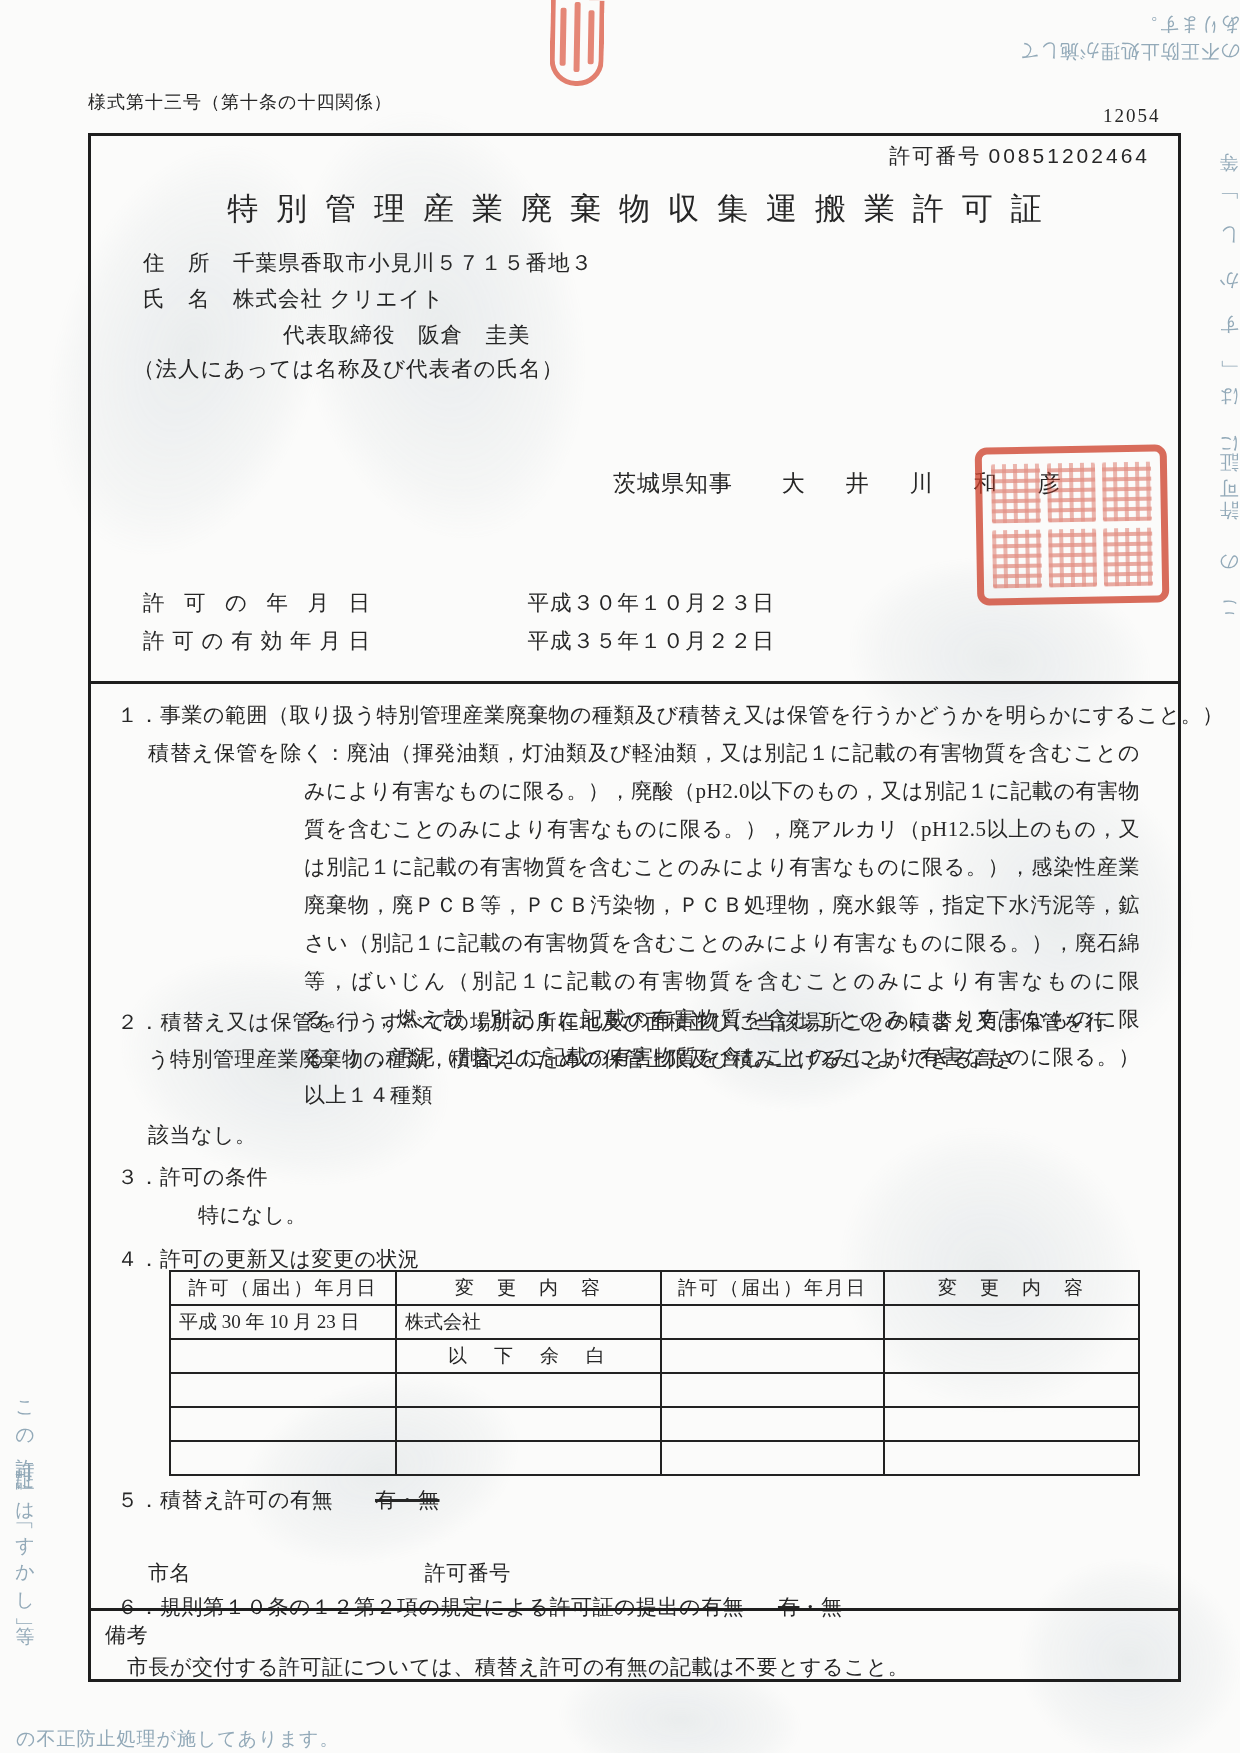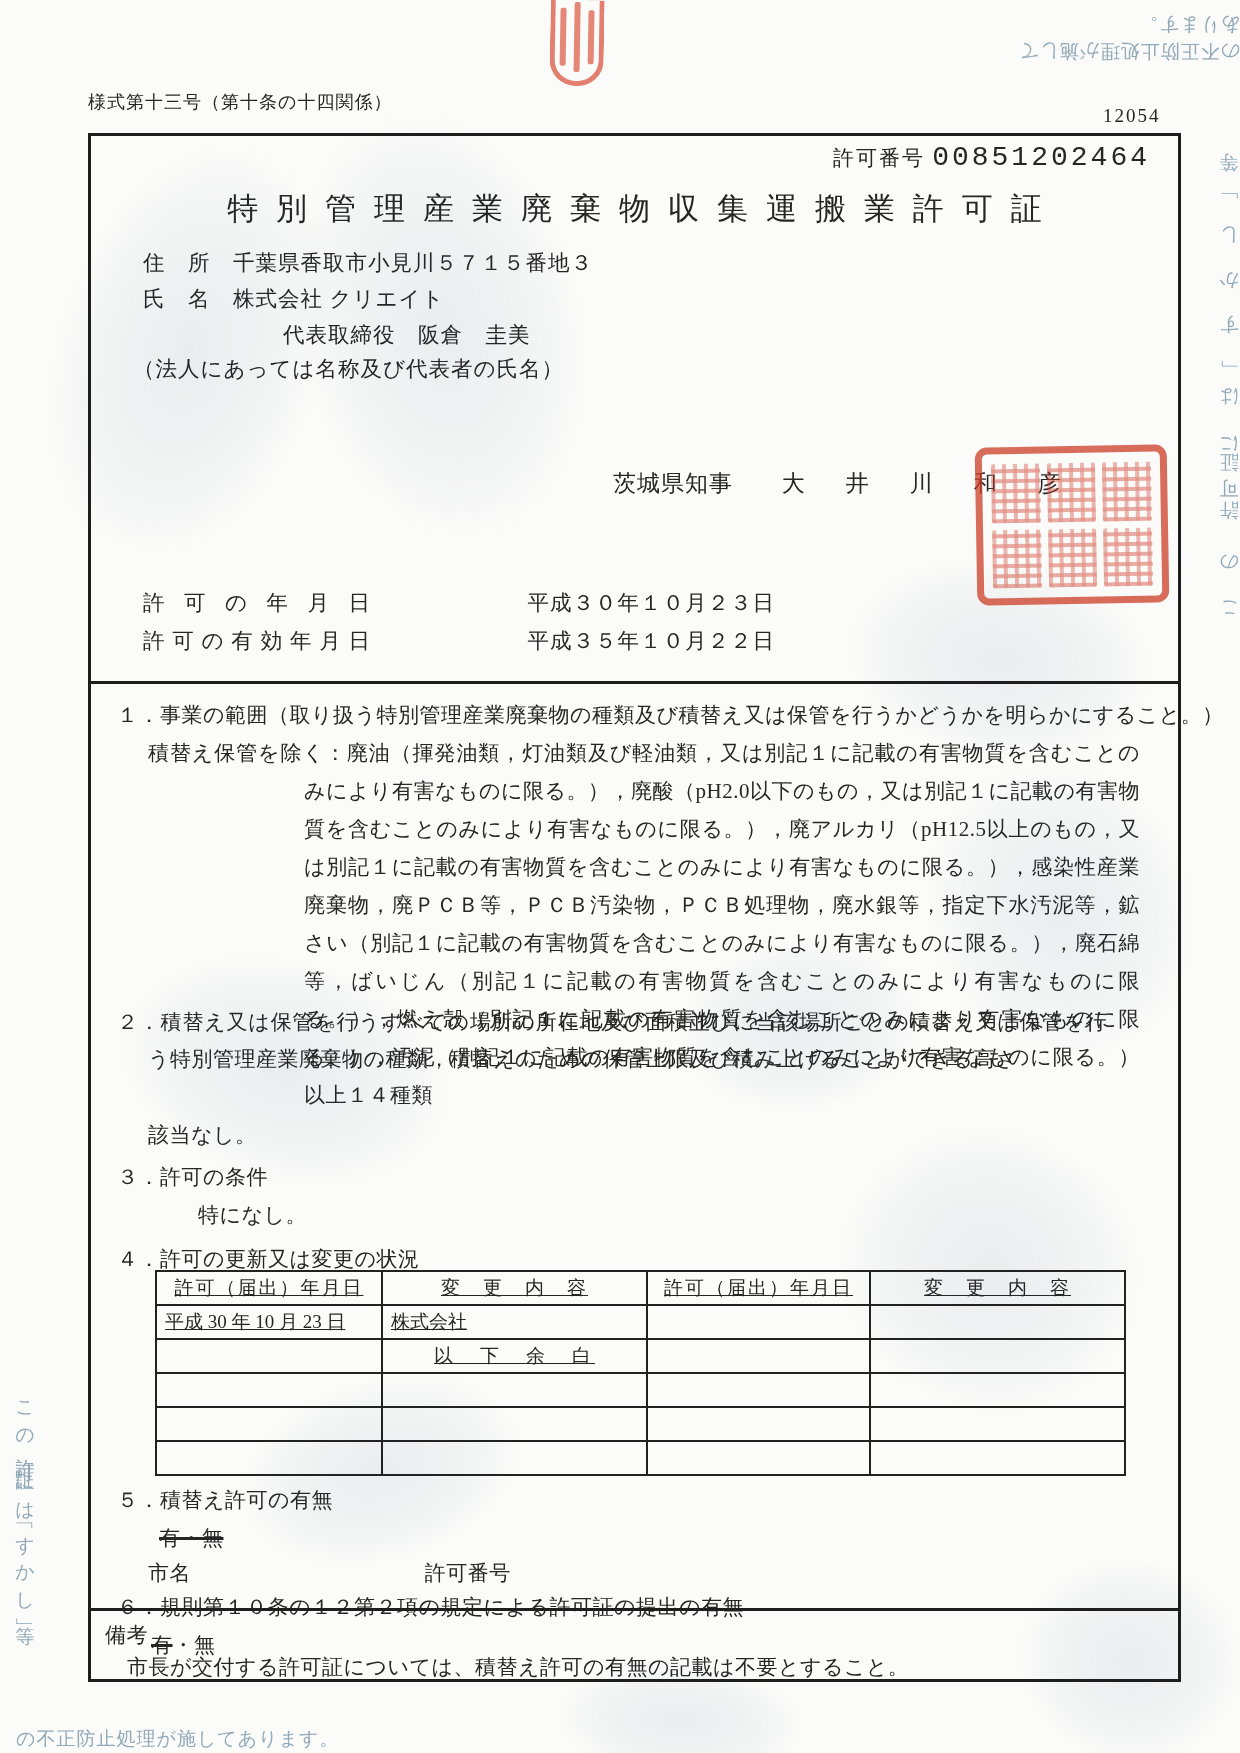--- a/index.html
+++ b/index.html
@@ -26,21 +26,21 @@
   
   .af{color:#92a9b8;font-family:"Liberation Sans","DejaVu Sans",sans-serif;font-size:19px;}
   .af-top{transform:rotate(180deg);letter-spacing:1px;}
   .af-right{writing-mode:vertical-rl;transform:rotate(180deg);letter-spacing:24px;height:575px;}
   .af-left{writing-mode:vertical-rl;letter-spacing:6px;height:335px;}
   .af-bottom{letter-spacing:1px;}
   
   .main-box{left:88px;top:133px;width:1093px;height:1549px;
             border:3px solid #1e1e1e;box-sizing:border-box;}
   .permit-no-row{top:6px;right:28px;font-size:21px;letter-spacing:2px;}
-  .mono{font-family:Liberation Mono, monospace;font-size:28px;letter-spacing:3px;}
+  .mono{font-family:Liberation Sans, sans-serif;font-size:21px;letter-spacing:3px;}
   .doc-title{top:52px;left:0;width:100%;text-align:center;font-size:31px;
              letter-spacing:0.58em;text-indent:0.58em;white-space:nowrap;}
   .line21{font-size:21.5px;letter-spacing:1px;white-space:nowrap;}
   .law-line{display:flex;align-items:center;white-space:nowrap;}
   .law-stack{display:inline-flex;flex-direction:column;font-size:20px;line-height:1.6;
              margin:0 8px;letter-spacing:1px;}
   .struck{text-decoration:line-through;text-decoration-thickness:2.5px;}
   .gov-name{letter-spacing:9px;margin-left:42px;}
   
   .seal{left:885px;top:310px;width:192px;height:158px;border:7px solid rgba(205,62,40,.82);
@@ -55,21 +55,21 @@
   .rule{left:0;width:100%;height:3px;background:#1e1e1e;}
   .body-text{font-size:21px;line-height:38px;letter-spacing:0.5px;text-align:justify;}
   .hang1{width:992px;padding-left:156px;text-indent:-156px;box-sizing:border-box;}
   .hang2{width:990px;padding-left:31px;text-indent:-31px;box-sizing:border-box;line-height:37px;}
   
   table.chg{border-collapse:collapse;table-layout:fixed;font-size:19px;}
   table.chg td,table.chg th{border:2.5px solid #222;height:32px;padding:0 8px;
       font-weight:normal;overflow:hidden;white-space:nowrap;}
   table.chg th{text-align:center;letter-spacing:2px;}
   .t-center{text-align:center;letter-spacing:4px;}
-  .opt-row{display:flex;align-items:flex-start;white-space:nowrap;flex-direction:column;}
+  .opt-row{display:flex;align-items:flex-start;white-space:nowrap;}
   .rule2{left:0;width:100%;height:2.5px;background:#1e1e1e;}
 </style>
 </head>
 <body>
 
 <div class="page">
 
   <div class="wm" style="left:60px;top:140px;width:260px;height:420px;transform:rotate(18deg);"></div>
   <div class="wm" style="left:300px;top:110px;width:280px;height:430px;transform:rotate(-12deg);"></div>
   <div class="wm" style="left:850px;top:560px;width:300px;height:200px;transform:rotate(8deg);"></div>
@@ -148,21 +148,21 @@
     <div class="abs body-text" style="left:26px;top:560px;white-space:nowrap;">１．事業の範囲（取り扱う特別管理産業廃棄物の種類及び積替え又は保管を行うかどうかを明らかにすること。）</div>
     <div class="abs body-text hang1" style="left:57px;top:598px;">積替え保管を除く：廃油（揮発油類，灯油類及び軽油類，又は別記１に記載の有害物質を含むことのみにより有害なものに限る。），廃酸（pH2.0以下のもの，又は別記１に記載の有害物質を含むことのみにより有害なものに限る。），廃アルカリ（pH12.5以上のもの，又は別記１に記載の有害物質を含むことのみにより有害なものに限る。），感染性産業廃棄物，廃ＰＣＢ等，ＰＣＢ汚染物，ＰＣＢ処理物，廃水銀等，指定下水汚泥等，鉱さい（別記１に記載の有害物質を含むことのみにより有害なものに限る。），廃石綿等，ばいじん（別記１に記載の有害物質を含むことのみにより有害なものに限る。），燃え殻（別記１に記載の有害物質を含むことのみにより有害なものに限る。），汚泥（別記１に記載の有害物質を含むことのみにより有害なものに限る。）　以上１４種類</div>
 
     <div class="abs body-text hang2" style="left:26px;top:868px;">２．積替え又は保管を行うすべての場所の所在地及び面積並びに当該場所ごとの積替え又は保管を行う特別管理産業廃棄物の種類，積替えのための保管上限及び積み上げることができる高さ</div>
     <div class="abs body-text" style="left:57px;top:980px;">該当なし。</div>
 
     <div class="abs body-text" style="left:26px;top:1022px;">３．許可の条件</div>
     <div class="abs body-text" style="left:63px;top:1060px;margin-left:44px;">特になし。</div>
 
     <div class="abs body-text" style="left:26px;top:1104px;">４．許可の更新又は変更の状況</div>
-    <table class="chg abs" style="left:64px;top:1134px;width:969px;text-decoration:underline;">
+    <table class="chg abs" style="left:78px;top:1134px;width:969px;">
       <colgroup>
           <col style="width:226px;">
           <col style="width:265px;">
           <col style="width:223px;">
           <col style="width:255px;">
         </colgroup>
       <tbody>
           <tr>
         <th>許可（届出）年月日</th>
         <th>変　更　内　容</th>

